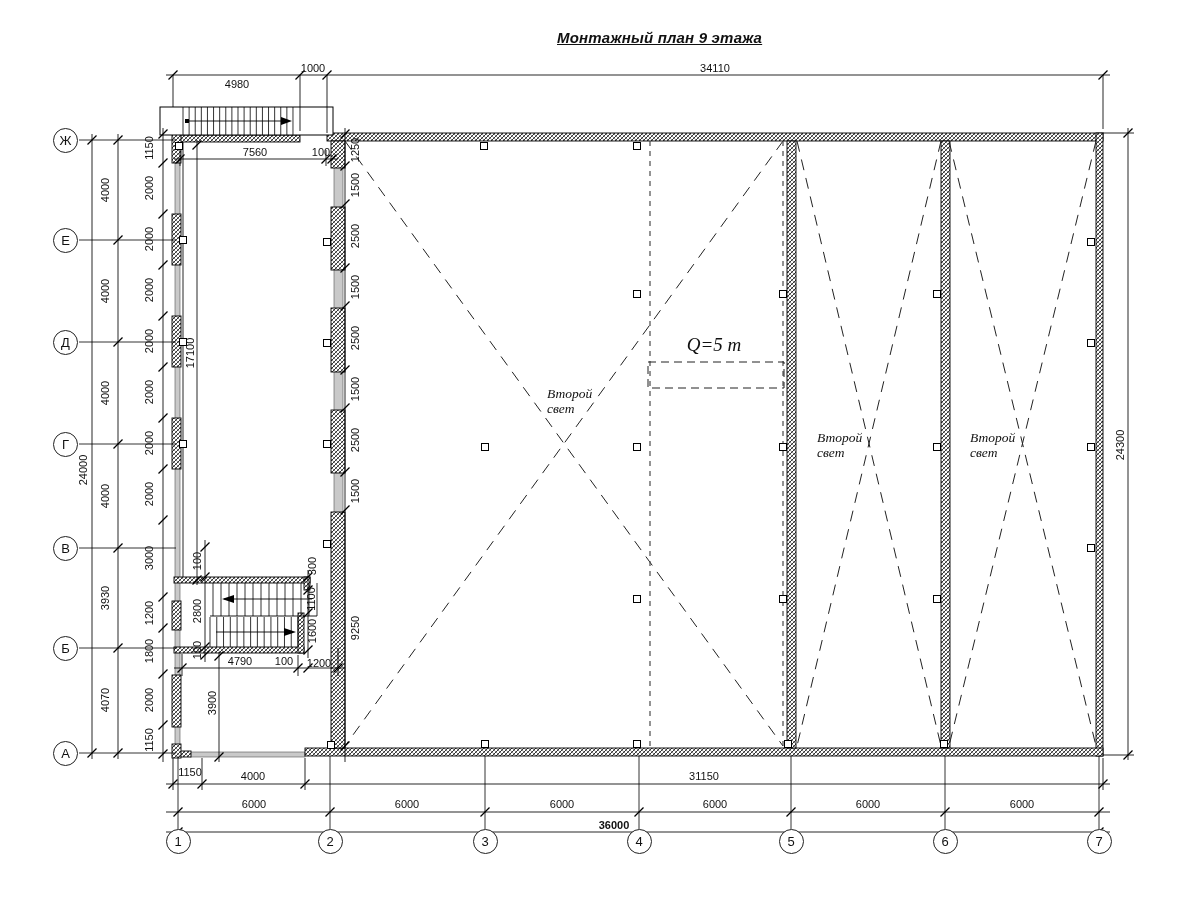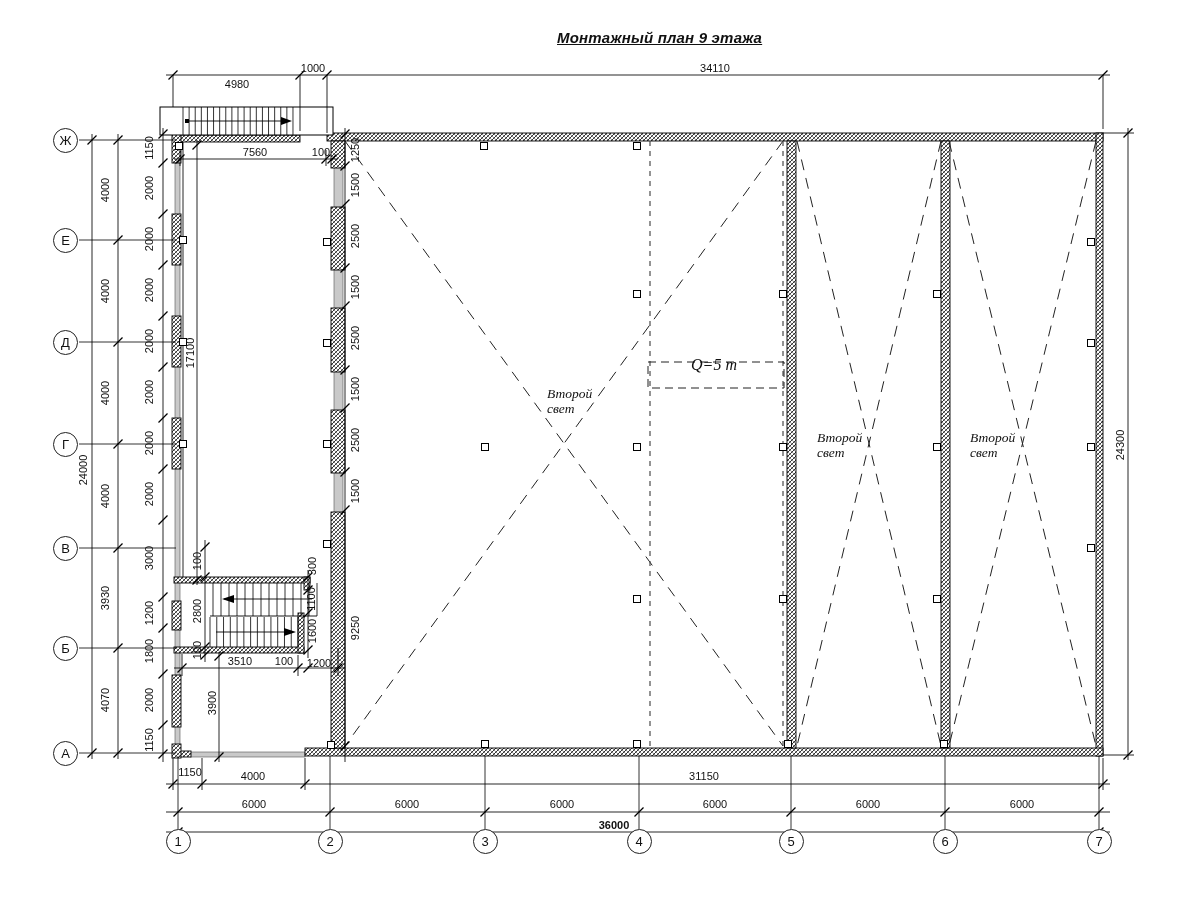--- a/index.html
+++ b/index.html
@@ -7,22 +7,22 @@
          font-family:"Liberation Sans",sans-serif;color:#111;}
   svg{position:absolute;left:0;top:0;}
   .title{position:absolute;left:557px;top:29px;font-size:15px;font-style:italic;font-weight:600;
          text-decoration:underline;letter-spacing:.2px;}
   .dim{position:absolute;font-size:11px;white-space:nowrap;transform:translate(-50%,-50%);}
   .dim.v{transform:translate(-50%,-50%) rotate(-90deg);}
   .bubble{position:absolute;width:25px;height:25px;border:1.3px solid #222;border-radius:50%;
           display:flex;align-items:center;justify-content:center;font-size:13px;background:#fff;box-sizing:border-box;}
   .sl{position:absolute;font-family:"Liberation Serif",serif;font-style:italic;font-size:13.5px;
       line-height:15px;white-space:nowrap;}
-  .crane{position:absolute;left:714px;top:365px;transform:translate(-50%,-50%);
-         font-family:"Liberation Serif",serif;font-style:italic;font-size:16px;white-space:nowrap;}
+  .crane{position:absolute;left:714px;top:345px;transform:translate(-50%,-50%);
+         font-family:"Liberation Serif",serif;font-style:italic;font-size:19px;white-space:nowrap;}
 </style>
 </head>
 <body>
 
 <div class="stage">
   <svg id="plan" width="1200" height="900" viewBox="0 0 1200 900">
     <defs>
       <pattern id="hatch" width="4" height="4" patternUnits="userSpaceOnUse">
         <rect width="4" height="4" fill="#fff"></rect>
         <path d="M0,4 L4,0" stroke="#000" stroke-width="0.8"></path>
@@ -305,21 +305,21 @@
       <span class="dim v" style="left: 355px; top: 236px;">2500</span>
       <span class="dim v" style="left: 355px; top: 287px;">1500</span>
       <span class="dim v" style="left: 355px; top: 338px;">2500</span>
       <span class="dim v" style="left: 355px; top: 389px;">1500</span>
       <span class="dim v" style="left: 355px; top: 440px;">2500</span>
       <span class="dim v" style="left: 355px; top: 491px;">1500</span>
       <span class="dim v" style="left: 355px; top: 628px;">9250</span>
       <span class="dim v" style="left: 312px; top: 566px;">300</span>
       <span class="dim v" style="left: 311px; top: 599px;">1100</span>
       <span class="dim v" style="left: 312px; top: 631px;">1600</span>
-      <span class="dim" style="left: 240px; top: 661px;">3510</span>
+      <span class="dim" style="left: 240px; top: 661px;">4790</span>
       <span class="dim" style="left: 284px; top: 661px;">100</span>
       <span class="dim" style="left: 319px; top: 663px;">1200</span>
       <span class="dim" style="left: 190px; top: 772px;">1150</span>
       <span class="dim" style="left: 253px; top: 776px;">4000</span>
       <span class="dim" style="left: 704px; top: 776px;">31150</span>
       <span class="dim" style="left: 254px; top: 804px;">6000</span>
       <span class="dim" style="left: 407px; top: 804px;">6000</span>
       <span class="dim" style="left: 562px; top: 804px;">6000</span>
       <span class="dim" style="left: 715px; top: 804px;">6000</span>
       <span class="dim" style="left: 868px; top: 804px;">6000</span>

